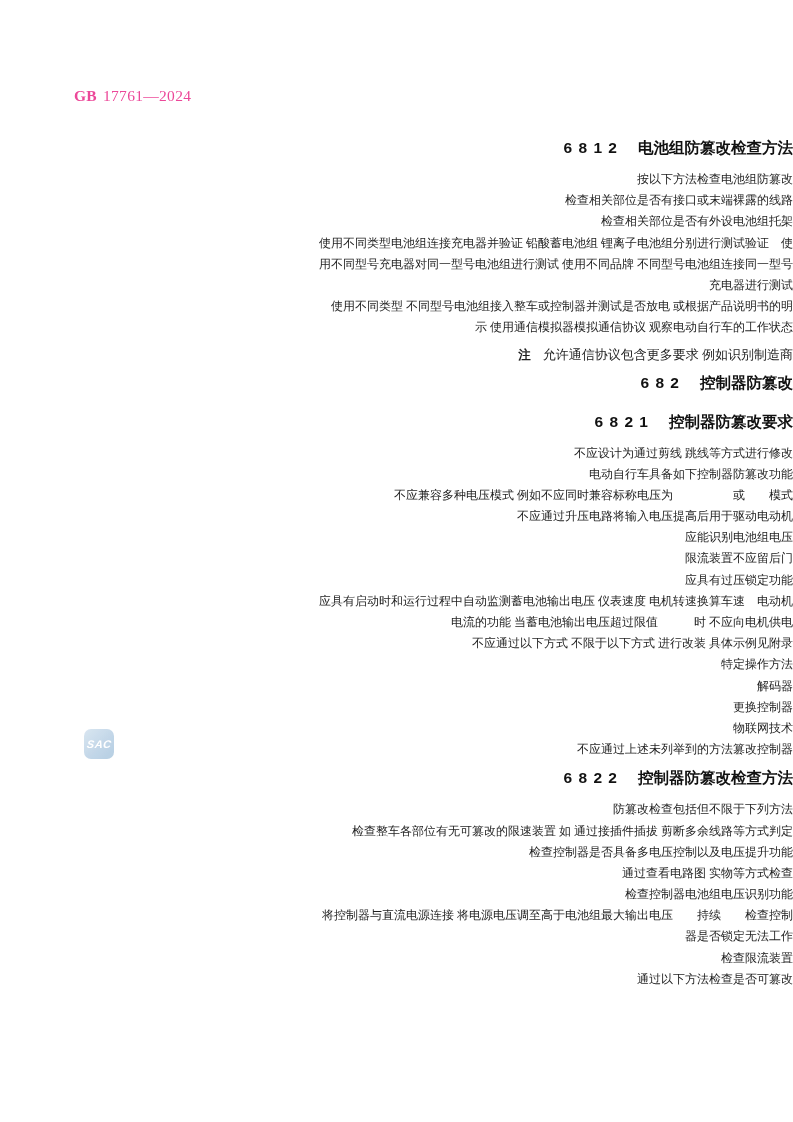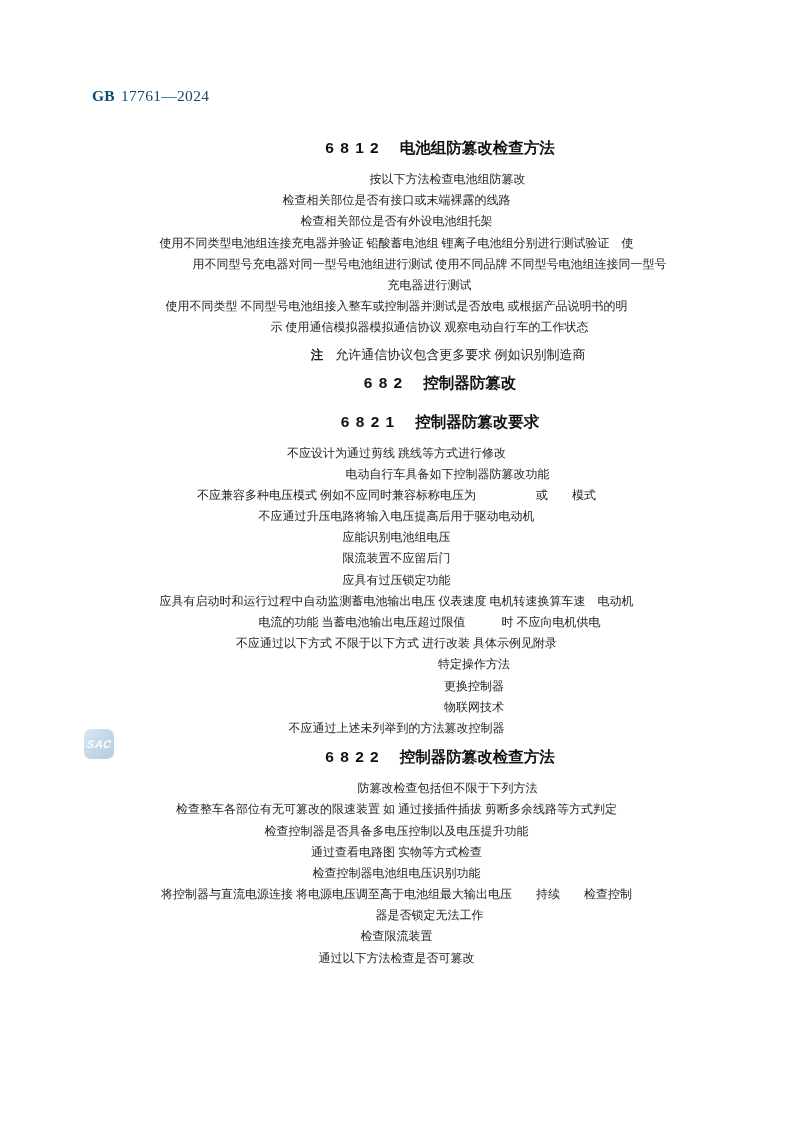--- a/index.html
+++ b/index.html
@@ -5,29 +5,29 @@
   html, body { margin:0; padding:0; }
   body {
     width:793px; height:1122px;
     background:#ffffff;
     position:relative;
     overflow:hidden;
     font-family:"Liberation Serif","DejaVu Serif",serif;
     color:#1e1e1e;
   }
   .running-header {
-    position:absolute; left:92px; top:87px;
-    font-size:15.5px; letter-spacing:.3px; color:#0c4a6e;
+    position:absolute; left:74px; top:87px;
+    font-size:15.5px; letter-spacing:.3px; color:#ec4899;
     white-space:pre;
   }
   .running-header .gb { font-weight:bold; margin-right:6px; }
   main {
     position:absolute; left:0; top:0; width:793px;
     padding-top:130px;
-    display:flex; flex-direction:column; align-items:center;
+    display:flex; flex-direction:column; align-items:flex-end;
   }
   .block-h {
     margin:7px 0 10px 0;
     padding-left:87px;
     height:22px; line-height:22px;
     font-family:"Liberation Sans","DejaVu Sans",sans-serif;
     font-weight:bold; font-size:15.5px; color:#111;
     white-space:pre;
   }
   .h-num { letter-spacing:1px; margin-right:20px; }
@@ -87,20 +87,21 @@
     <div class="line p-line">电动自行车具备如下控制器防篡改功能</div>
     <div class="line li-line">不应兼容多种电压模式 例如不应同时兼容标称电压为　　　　　或　　模式</div>
     <div class="line li-line">不应通过升压电路将输入电压提高后用于驱动电动机</div>
     <div class="line li-line">应能识别电池组电压</div>
     <div class="line li-line">限流装置不应留后门</div>
     <div class="line li-line">应具有过压锁定功能</div>
     <div class="line li-line">应具有启动时和运行过程中自动监测蓄电池输出电压 仪表速度 电机转速换算车速　电动机</div>
     <div class="line cont-line">电流的功能 当蓄电池输出电压超过限值　　　时 不应向电机供电</div>
     <div class="line li-line">不应通过以下方式 不限于以下方式 进行改装 具体示例见附录</div>
     <div class="line sub-line">特定操作方法</div>
+    <div class="line sub-line">解码器</div>
     <div class="line sub-line">更换控制器</div>
     <div class="line sub-line">物联网技术</div>
     <div class="line li-line">不应通过上述未列举到的方法篡改控制器</div>
     <div class="block-h"><span class="h-num">6 8 2 2</span><span class="h-title">控制器防篡改检查方法</span></div>
     <div class="line p-line">防篡改检查包括但不限于下列方法</div>
     <div class="line li-line">检查整车各部位有无可篡改的限速装置 如 通过接插件插拔 剪断多余线路等方式判定</div>
     <div class="line li-line">检查控制器是否具备多电压控制以及电压提升功能</div>
     <div class="line li-line">通过查看电路图 实物等方式检查</div>
     <div class="line li-line">检查控制器电池组电压识别功能</div>
     <div class="line li-line">将控制器与直流电源连接 将电源电压调至高于电池组最大输出电压　　持续　　检查控制</div>

